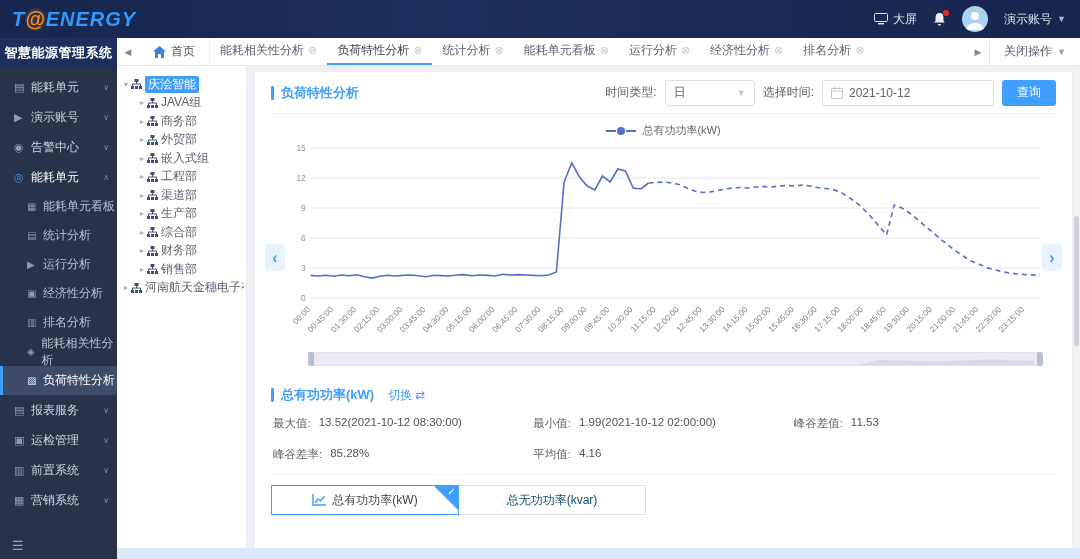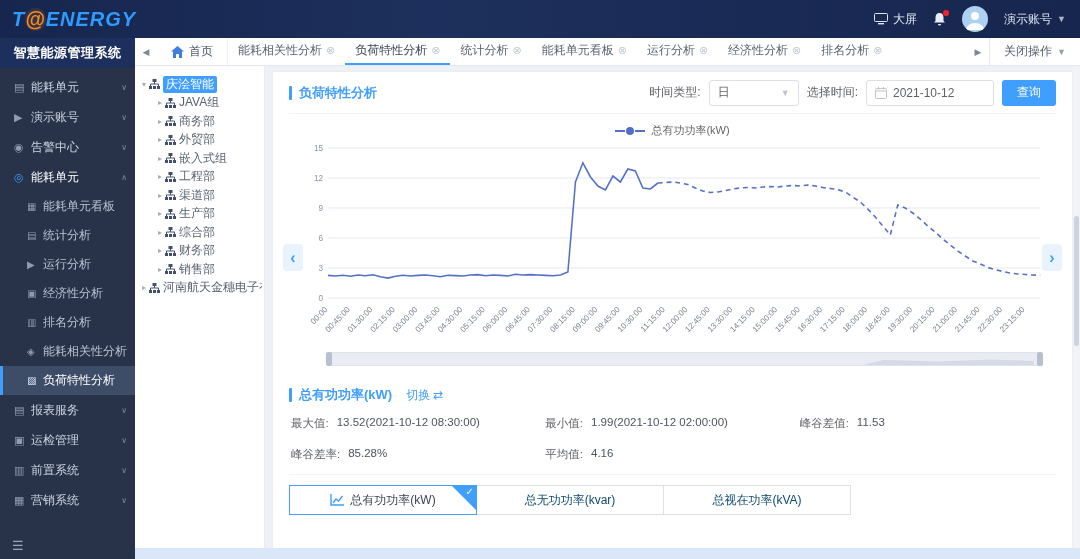--- a/index.html
+++ b/index.html
@@ -13,21 +13,21 @@
   .topbar-right { display:flex; align-items:center; gap:16px; color:#dfe6f3; }
   .tb-item { display:flex; align-items:center; gap:5px; cursor:pointer; font-size:12px;text-align:right; }
   .bell-wrap { position:relative; }
   .bell-dot { position:absolute; top:-2px; right:-3px; width:6px; height:6px; border-radius:50%; background:#f5222d; }
   .avatar { width:26px; height:26px; border-radius:50%; background:#aed0f2; display:flex; align-items:center; justify-content:center; overflow:hidden; }
   .caret { font-size:9px; color:#aab6cd; }
 
   .body-row { display:flex; height:521px; }
 
   
-  .sidebar { width:135px; background:#28334a; display:flex; flex-direction:column; flex-shrink:0; }
+  .sidebar { width:117px; background:#28334a; display:flex; flex-direction:column; flex-shrink:0; }
   .sidebar-title { height:30px; background:#1d2f5c; color:#fff; font-weight:bold; font-size:13px; display:flex; align-items:center; justify-content:center; letter-spacing:0.5px; }
   .menu { flex:1; overflow:hidden; padding-top:4px; }
   .menu-item { height:30px; display:flex; align-items:center; padding:0 8px 0 11px; color:#cdd5e3; cursor:pointer; border-left:3px solid transparent; }
   .menu-item .mi-icon { width:17px; font-size:11px; color:#8f9bb0; flex-shrink:0; }
   .menu-item .mi-label { flex:1; font-size:12px; white-space:nowrap; }
   .menu-item .mi-caret { font-size:8px; color:#7d889c; }
   .menu-item.group-open { color:#fff; }
   .menu-item.group-open .mi-icon { color:#3e9bff; }
   .sub-item { height:29px; display:flex; align-items:center; padding-left:24px; color:#b9c3d4; cursor:pointer; border-left:3px solid transparent; }
   .sub-item .mi-icon { width:16px; font-size:10px; color:#8f9bb0; }
@@ -61,21 +61,21 @@
   
   .main { flex:1; background:#eef1f5; padding:6px 8px 0 8px; min-width:0; overflow:hidden; }
   .card { background:#fff; height:100%; padding:0 16px; box-shadow:0 0 3px rgba(0,0,0,0.04); }
 
   .panel-head { height:42px; display:flex; align-items:center; justify-content:space-between; border-bottom:1px solid #f2f3f6; }
   .sec-title { display:flex; align-items:center; gap:7px; color:#409eff; font-size:13px; font-weight:600; }
   .blue-bar { width:3px; height:14px; background:#409eff; border-radius:1px; }
   .head-ctrls { display:flex; align-items:center; gap:8px; font-size:12px; color:#606266; }
   .select-box { width:90px; height:26px; border:1px solid #dcdfe6; border-radius:3px; display:flex; align-items:center; justify-content:space-between; padding:0 8px; background:#fff; cursor:pointer; }
   .select-box .sb-caret { color:#c0c4cc; font-size:9px; }
-  .date-box { width:128px; height:26px; border:1px solid #dcdfe6; border-radius:3px; display:flex; align-items:center; gap:6px; padding:0 8px; background:#fff; cursor:text; }
+  .date-box { width:172px; height:26px; border:1px solid #dcdfe6; border-radius:3px; display:flex; align-items:center; gap:6px; padding:0 8px; background:#fff; cursor:text; }
   .query-btn { height:26px; padding:0 15px; background:#409eff; color:#fff; border:none; border-radius:3px; font-size:12px; cursor:pointer; }
 
   .chart-wrap { position:relative; padding:0 10px; }
   .legend { display:flex; align-items:center; justify-content:center; gap:6px; padding:9px 0 2px 0; color:#666; font-size:11px; cursor:pointer; }
   .chev { position:absolute; top:130px; width:20px; height:27px; background:#e8f3fe; border-radius:4px; color:#409eff; font-size:16px; font-weight:bold; display:flex; align-items:center; justify-content:center; cursor:pointer; }
   .chev.left { left:-6px; }
   .chev.right { right:-6px; }
   .dz-slider { position:relative; height:14px; margin:0 4px 8px 28px; background:#e9edf3; border:1px solid #dfe4ec; border-radius:2px; }
   .dz-slider::before, .dz-slider::after { content:""; position:absolute; top:-1px; width:6px; height:14px; background:#b7c0cf; border-radius:2px; }
   .dz-slider::before { left:-2px; } .dz-slider::after { right:-2px; }
@@ -596,23 +596,20 @@
                     <path d="M1 0 L1 11 L14 11" stroke="#409eff" fill="none" stroke-width="1.4"></path>
                     <path d="M3 9 L6 5 L8.5 7 L12.5 2" stroke="#409eff" fill="none" stroke-width="1.4"></path>
                   </svg>
                   <span>总有功功率(kW)</span>
                   <span class="corner"></span>
                   <span class="corner-check">✓</span>
                 </div>
                 <div class="sel-tab">
                   <span>总无功功率(kvar)</span>
                 </div>
-                <div class="sel-tab">
-                  <span>总视在功率(kVA)</span>
-                </div>
               </div>
 
           </div>
 
         </section>
       </main>
 
       <div class="v-scrollbar">
           <div class="v-thumb"></div>
         </div>

